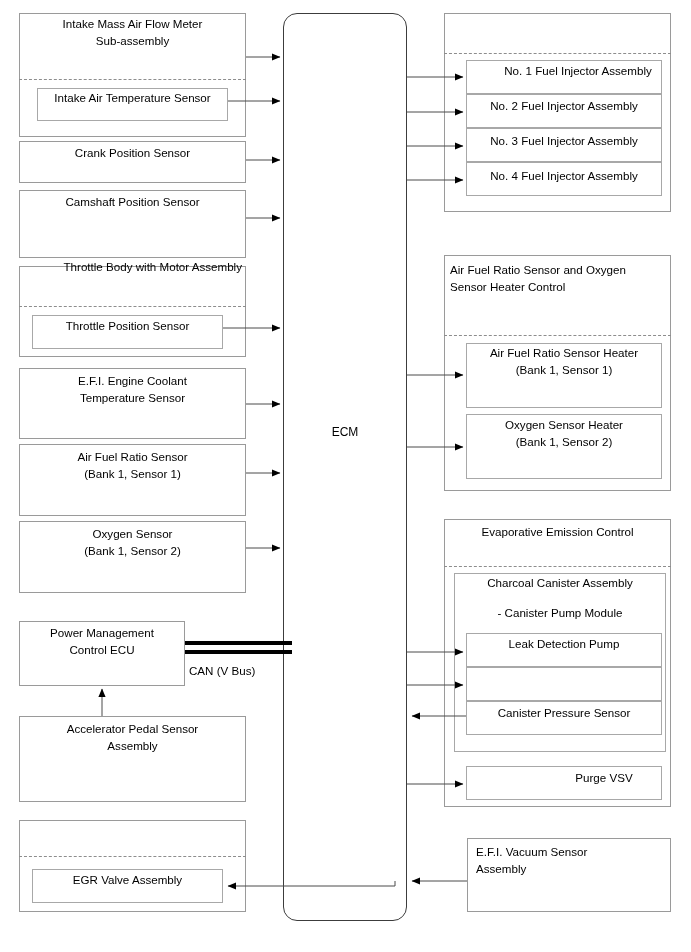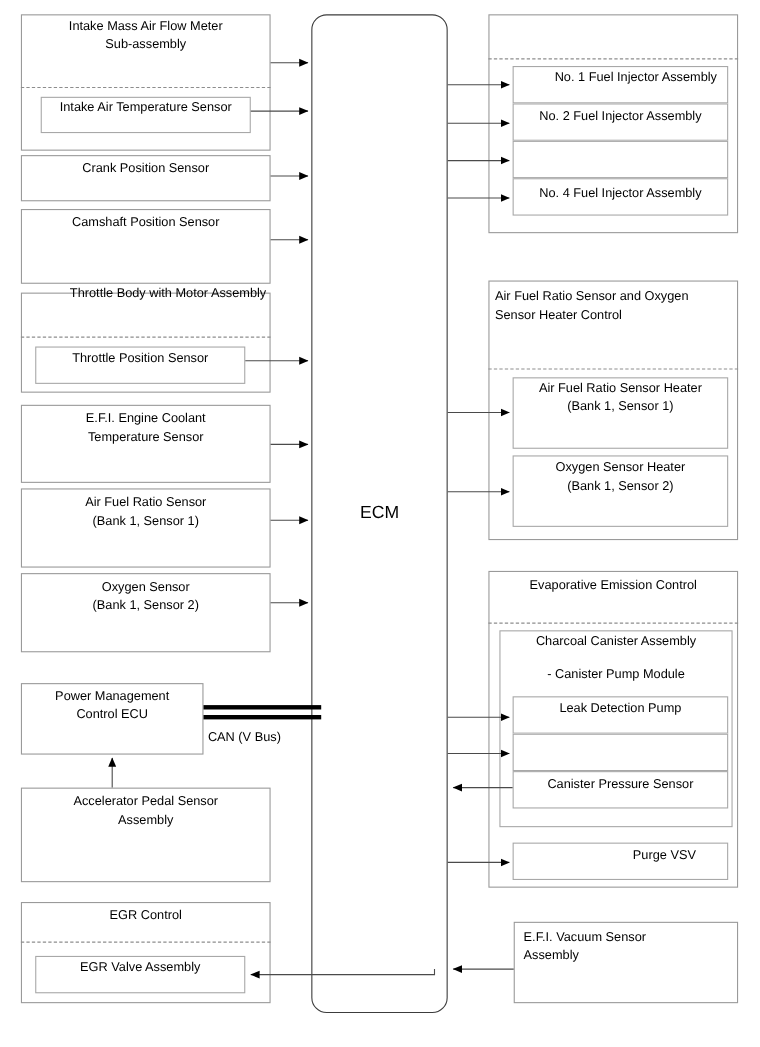--- a/index.html
+++ b/index.html
@@ -10,21 +10,21 @@
   .box{position:absolute;box-sizing:border-box;border:1px solid #9a9a9a;background:#fff;}
   .box.inner{border:1px solid #a8a8a8;}
   .ttl{position:absolute;box-sizing:border-box;color:#000;font-size:11.6px;line-height:16.5px;
        white-space:pre-line;}
   .ctr{text-align:center;}
   .lft{text-align:left;}
   .dashed{position:absolute;border-top:1px dashed #8d8d8d;height:0;}
   .canbar{position:absolute;background:#000;}
   .canlbl{position:absolute;font-size:11.6px;color:#000;}
   svg{position:absolute;left:0;top:0;overflow:visible;pointer-events:none;}
-  .ecmlbl{position:absolute;font-size:16px;color:#000;text-align:center;margin-top:33px;}
+  .ecmlbl{position:absolute;font-size:12px;color:#000;text-align:center;}
 </style>
 </head>
 <body>
 
 <div id="diagram">
 
   <div class="box" style="left:283px;top:13px;width:124px;height:908px;border:1.4px solid #3c3c3c;border-radius:14px;"></div>
   <div class="ecmlbl" style="left:283px;top:425px;width:124px;">ECM</div>
 
   <div class="box" style="left:19px;top:13px;width:227px;height:124px;"></div>
@@ -64,36 +64,36 @@
 
   <div class="canbar" style="left:185px;top:641px;width:107px;height:4px;"></div>
   <div class="canbar" style="left:185px;top:650px;width:107px;height:4px;"></div>
   <div class="canlbl" style="left:189px;top:664px;width:110px;">CAN (V Bus)</div>
 
   <div class="box" style="left:19px;top:716px;width:227px;height:86px;"></div>
   <div class="ttl ctr" style="left:24px;top:721px;width:217px;">Accelerator Pedal Sensor
 Assembly</div>
 
   <div class="box" style="left:19px;top:820px;width:227px;height:92px;"></div>
-  <div class="ttl ctr" style="left:24px;top:824px;width:217px;">EGR Control</div>
   <div class="dashed" style="left:19px;top:856px;width:227px;"></div>
   <div class="box inner" style="left:32px;top:869px;width:191px;height:34px;"></div>
   <div class="ttl ctr" style="left:34px;top:872px;width:187px;">EGR Valve Assembly</div>
 
   <div class="box" style="left:444px;top:13px;width:227px;height:199px;"></div>
   <div class="ttl ctr" style="left:449px;top:17px;width:217px;margin-top:48px;">SFI</div>
   <div class="dashed" style="left:444px;top:53px;width:227px;"></div>
 
   <div class="box inner" style="left:466px;top:60px;width:196px;height:34px;"></div>
   <div class="ttl ctr" style="left:468px;top:63px;width:192px;padding-left:28px;">No. 1 Fuel Injector Assembly</div>
 
   <div class="box inner" style="left:466px;top:94px;width:196px;height:34px;"></div>
   <div class="ttl ctr" style="left:468px;top:98px;width:192px;">No. 2 Fuel Injector Assembly</div>
 
   <div class="box inner" style="left:466px;top:128px;width:196px;height:34px;"></div>
+  <div class="ttl ctr" style="left:468px;top:133px;width:192px;">No. 3 Fuel Injector Assembly</div>
 
   <div class="box inner" style="left:466px;top:162px;width:196px;height:34px;"></div>
   <div class="ttl ctr" style="left:468px;top:168px;width:192px;">No. 4 Fuel Injector Assembly</div>
 
   <div class="box" style="left:444px;top:255px;width:227px;height:236px;"></div>
   <div class="ttl lft" style="left:450px;top:262px;width:219px;">Air Fuel Ratio Sensor and Oxygen
 Sensor Heater Control</div>
   <div class="dashed" style="left:444px;top:335px;width:227px;"></div>
 
   <div class="box inner" style="left:466px;top:343px;width:196px;height:65px;"></div>

